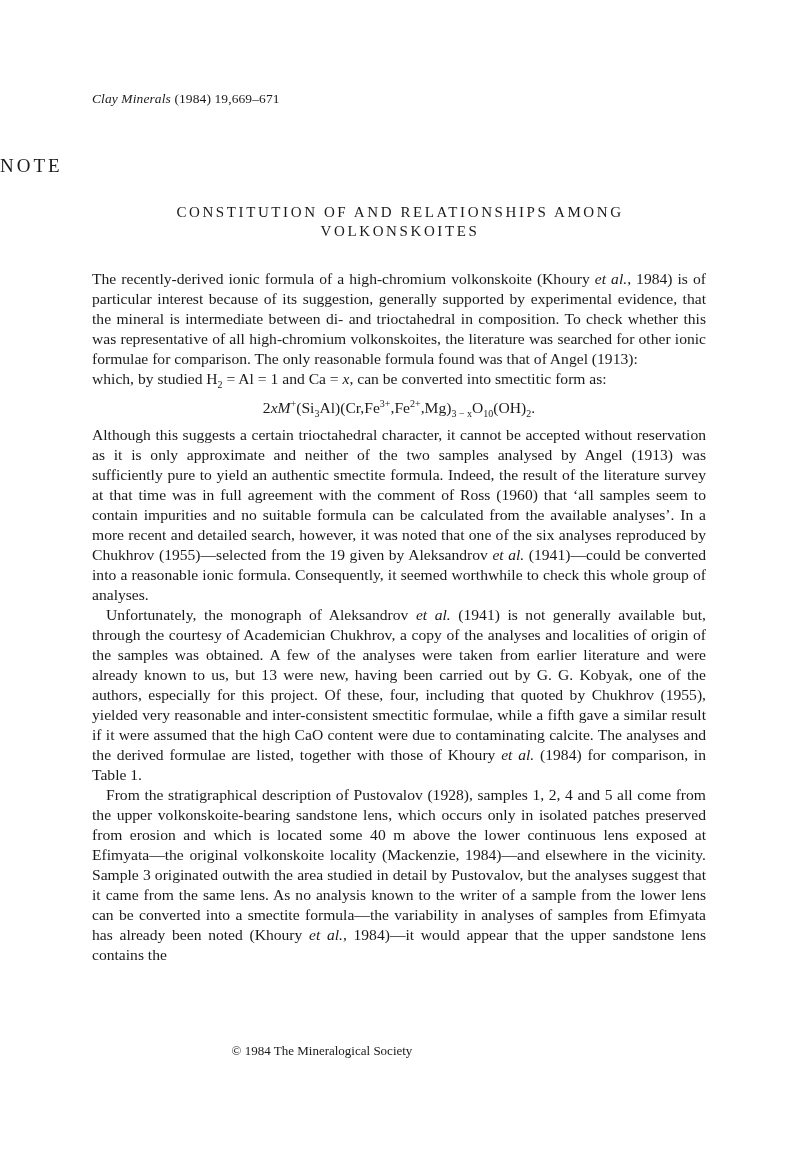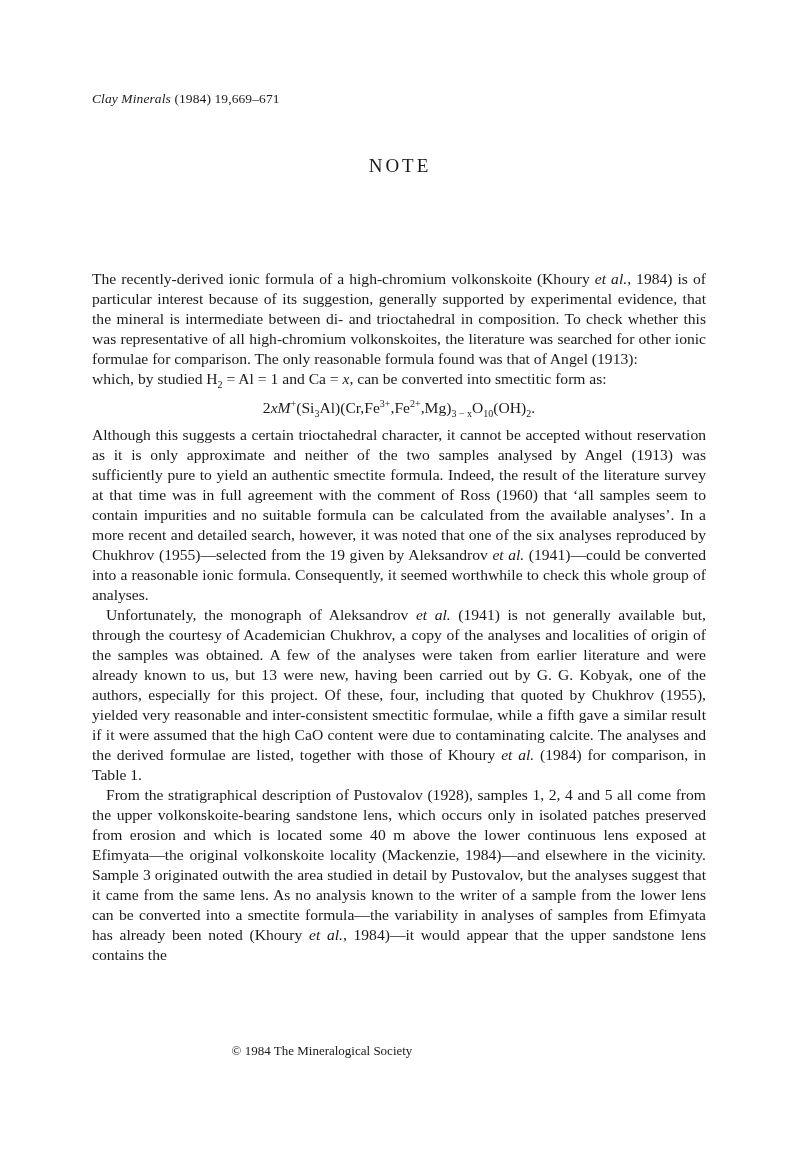--- a/index.html
+++ b/index.html
@@ -23,21 +23,20 @@
       letter-spacing: 0.1px;
     }
     .journal-ref .jname { font-style: italic; }
     .journal-ref .vol { font-weight: normal; }
 
     .note-heading {
       position: absolute;
       left: 0;
       width: 800px;
       top: 155px;
-      text-align: center;
       font-size: 19px;
       letter-spacing: 3px;
     }
     .article-title {
       position: absolute;
       left: 140px;
       width: 520px;
       top: 203px;
       text-align: center;
       font-size: 15px;
@@ -82,20 +81,22 @@
 
 <div class="journal-ref">
   <span class="jname">Clay Minerals</span>
   <span>(1984)</span>
   <span class="vol">19,</span><span>669–671</span>
 </div>
 
 <div class="note-heading">NOTE</div>
 
 <div class="article-title">
+  <div>CONSTITUTION OF AND RELATIONSHIPS AMONG</div>
+  <div>VOLKONSKOITES</div>
 </div>
 
 <div class="body-text">
 
   <p><span>The recently-derived ionic formula of a high-chromium volkonskoite (Khoury </span><i>et al.</i><span>, 1984) is of particular interest because of its suggestion, generally supported by experimental evidence, that the mineral is intermediate between di- and trioctahedral in composition. To check whether this was representative of all high-chromium volkonskoites, the literature was searched for other ionic formulae for comparison. The only reasonable formula found was that of Angel (1913):</span></p>
 
 
   <p class="inline"><span>which, by studied H</span><sub>2</sub><span> = Al = 1 and Ca = </span><i>x</i><span>, can be converted into smectitic form as:</span></p>
 
   <div class="formula"><span>2</span><i>xM</i><sup>+</sup><span>(Si</span><sub>3</sub><span>Al)(Cr,Fe</span><sup>3+</sup><span>,Fe</span><sup>2+</sup><span>,Mg)</span><sub>3 − x</sub><span>O</span><sub>10</sub><span>(OH)</span><sub>2</sub><span>.</span></div>

